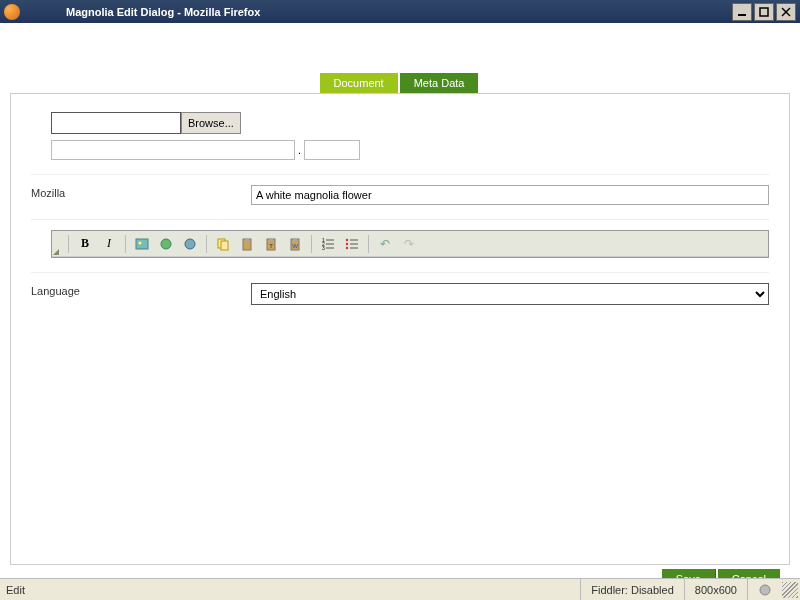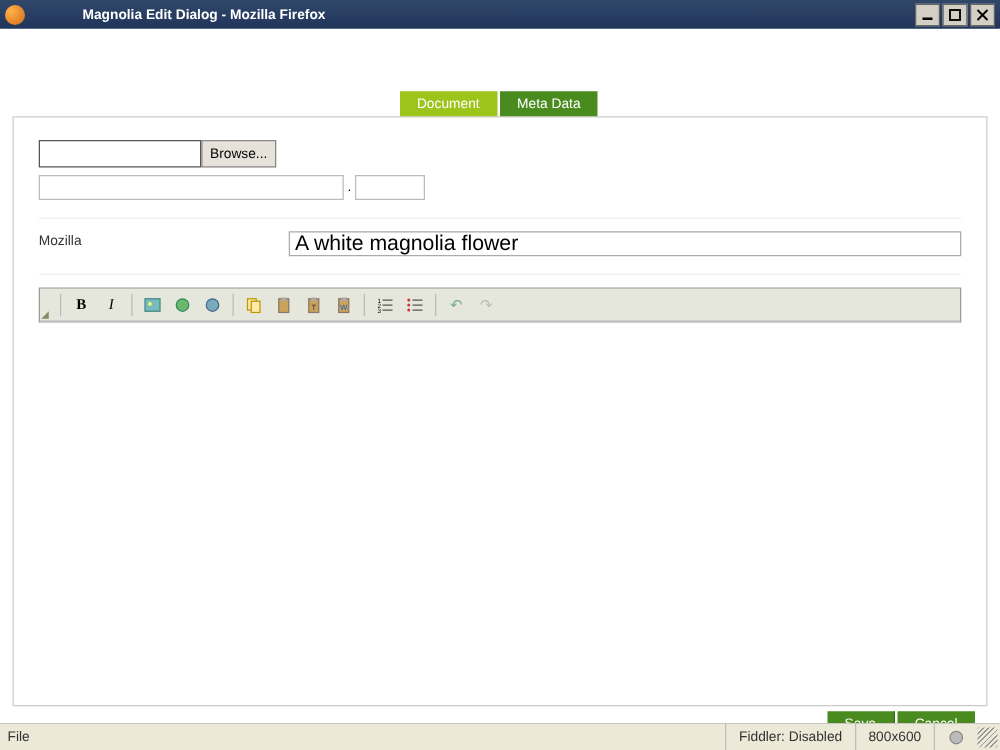--- a/index.html
+++ b/index.html
@@ -17,31 +17,31 @@
     .tabs-row { display: flex; justify-content: center; }
     .tab { padding: 4px 14px; color: #fff; font-size: 11px; cursor: pointer; margin-right: 2px; }
     .tab.active { background: #9cc41a; }
     .tab.inactive { background: #4a8b1f; }
     
     .panel { border: 1px solid #ccc; background: #fff; padding: 18px 20px; min-height: 472px; }
     
     .form-row { display: flex; margin-bottom: 14px; border-top: 1px solid #eee; padding-top: 10px; }
     .form-row:first-child { border-top: none; padding-top: 0; }
     .form-label { width: 200px; color: #333; padding-top: 2px; }
-    .form-field { flex: 1; }
+    .form-field { flex: 1; margin-left: 20px; }
     
     .file-line1 { display: flex; gap: 0; margin-bottom: 6px; }
     .file-input { width: 130px; height: 22px; border: 1px solid #555; background: #fff; }
     .browse-btn { height: 22px; padding: 0 6px; background: #e6e2d9; border: 1px solid #888; font-size: 11px; cursor: pointer; }
     .file-line2 { display: flex; gap: 0; align-items: center; }
     .file-name-input { width: 244px; height: 20px; border: 1px solid #bbb; background: #fff; }
     .file-dot { padding: 0 3px; }
     .file-ext-input { width: 56px; height: 20px; border: 1px solid #bbb; background: #fff; }
     
-    .subject-input { width: 100%; height: 20px; border: 1px solid #aaa; padding: 2px 4px; font-family: inherit; font-size: 17px; }
+    .subject-input { width: 100%; height: 20px; border: 1px solid #aaa; padding: 2px 4px; font-family: inherit; font-size: 11px; }
     
     .editor-wrap { border: 1px solid #999; }
     .editor-toolbar { background: #e6e7dc; height: 26px; display: flex; align-items: center; padding: 0 4px; gap: 4px; border-bottom: 1px solid #ccc; position: relative; }
     .editor-toolbar .corner { position: absolute; left: 1px; bottom: 1px; width: 0; height: 0; border-style: solid; border-width: 0 0 6px 6px; border-color: transparent transparent #8a8a6a transparent; }
     .tb-sep { width: 1px; height: 18px; background: #bbb; margin: 0 2px; }
     .tb-btn { width: 20px; height: 20px; display: flex; align-items: center; justify-content: center; cursor: pointer; font-size: 12px; }
     .editor-area { height: 168px; padding: 6px; font-family: Verdana, sans-serif; font-size: 11px; color: #333; background: #fff; outline: none; }
     
     .lang-select { width: 100%; height: 22px; border: 1px solid #555; background: #fff; font-family: inherit; font-size: 11px; padding: 0 4px; }
     
@@ -185,31 +185,39 @@
                 </svg>
               </div>
             <div class="tb-sep"></div>
             <div class="tb-btn" style="color:#7a9">↶</div>
             <div class="tb-btn" style="color:#bbb">↷</div>
           </div>
         </div>
       </div>
     </div>
 
+    <div class="form-row">
+      <div class="form-label">Language</div>
+      <div class="form-field">
+        <select class="lang-select">
+          <option>English</option>
+        </select>
+      </div>
+    </div>
 
   </div>
 
   <div class="actions-row">
     <button class="action-btn">Save</button>
     <button class="action-btn">Cancel</button>
   </div>
 </div>
 
 <div class="statusbar">
-  <div class="status-left">File</div>
+  <div class="status-left">Edit</div>
   <div class="status-cell">Fiddler: Disabled</div>
   <div class="status-cell">800x600</div>
   <div class="status-cell">
       <svg width="14" height="14">
         <circle cx="7" cy="7" r="5" fill="#bbb" stroke="#888"></circle>
       </svg>
     </div>
   <div class="resize-grip"></div>
 </div>
 

